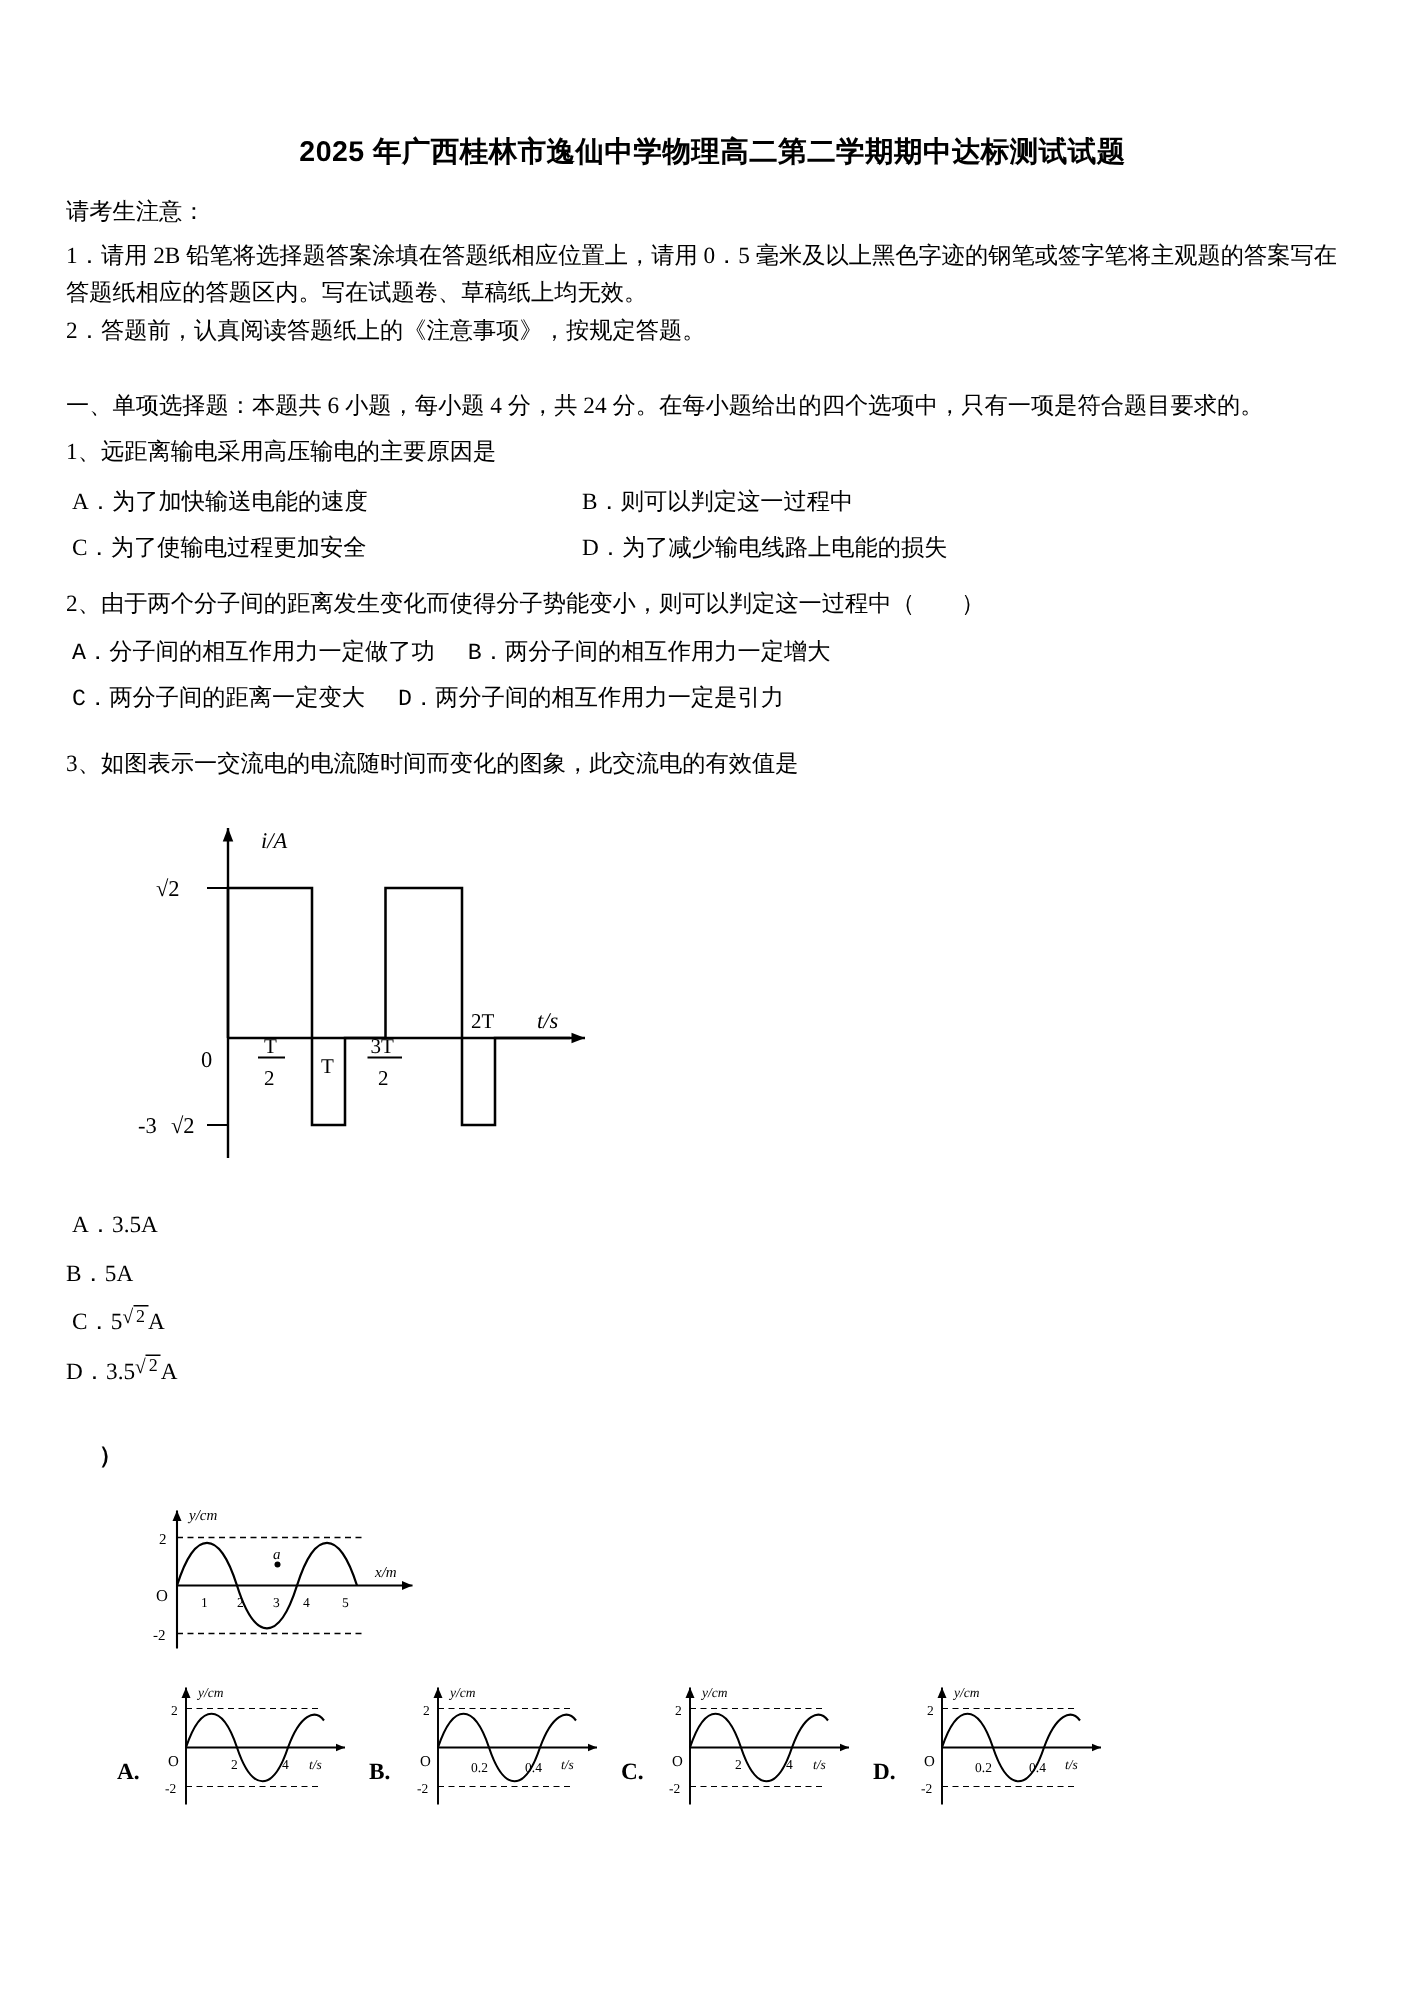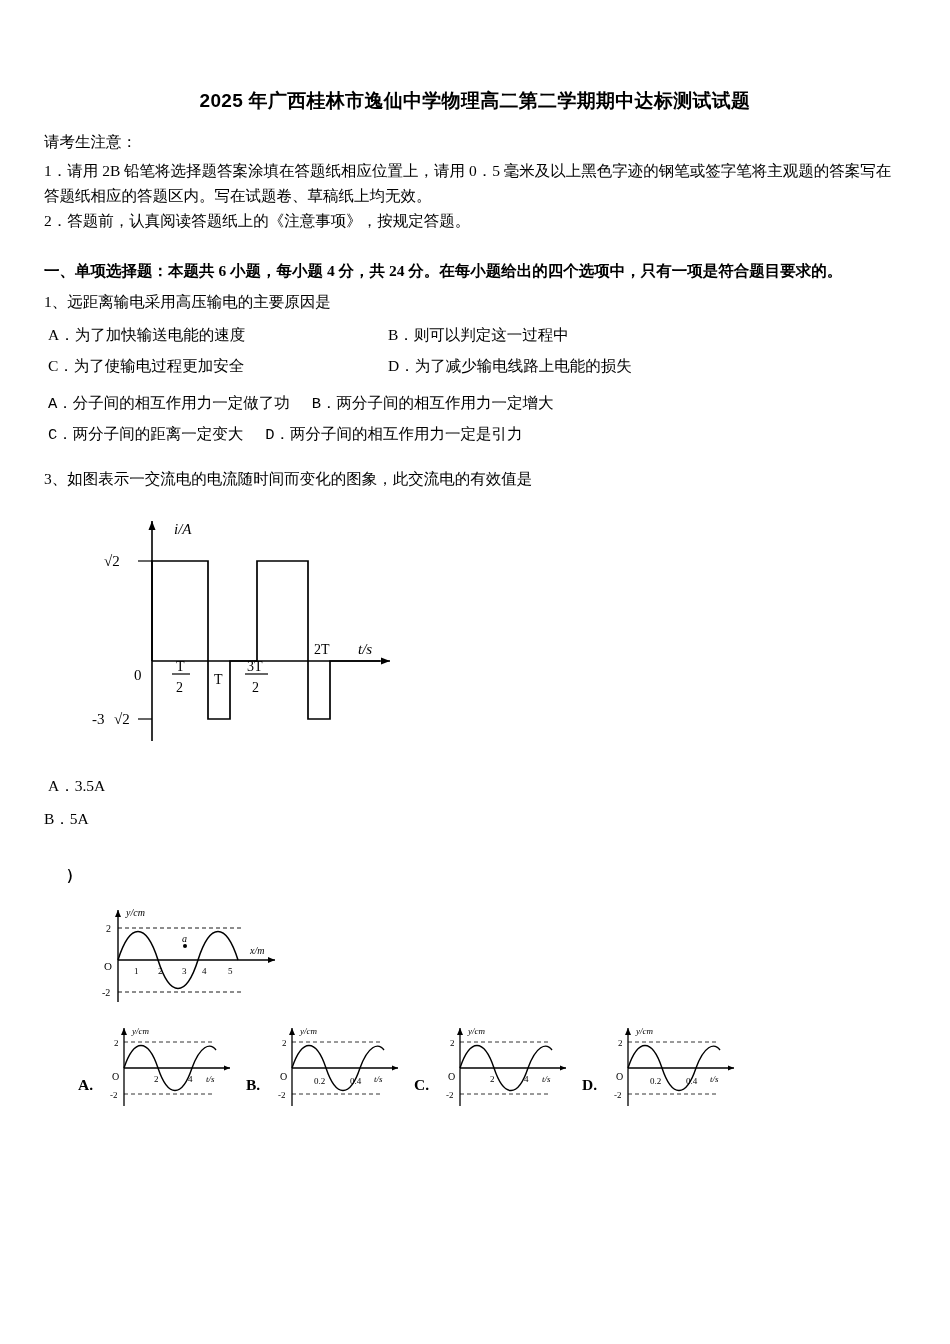--- a/index.html
+++ b/index.html
@@ -48,21 +48,20 @@
     text-indent: 0;
   }
   .spacer-lg { height: 26px; }
   .spacer-md { height: 14px; }
   .spacer-sm { height: 8px; }
 
   .section-head {
     font-size: 15.5px;
     line-height: 1.6;
     margin: 0 0 4px 0;
-    font-weight: bold;
   }
   .q-stem {
     font-size: 15.5px;
     line-height: 1.75;
     margin: 0 0 4px 0;
   }
   .opts-row {
     display: flex;
     font-size: 15.5px;
     line-height: 2.0;
@@ -161,20 +160,21 @@
       <div class="opt-a">A．为了加快输送电能的速度</div>
       <div class="opt-b">B．则可以判定这一过程中</div>
     </div>
     <div class="opts-row">
       <div class="opt-a">C．为了使输电过程更加安全</div>
       <div class="opt-b">D．为了减少输电线路上电能的损失</div>
     </div>
 
     <div class="spacer-sm"></div>
 
+    <p class="q-stem"><span>2、</span><span>由于两个分子间的距离发生变化而使得分子势能变小，则可以判定这一过程中（　　）</span></p>
     <p class="opts-inline"><span>A．分子间的相互作用力一定做了功</span><span class="opt-gap"></span><span>B．两分子间的相互作用力一定增大</span></p>
     <p class="opts-inline"><span>C．两分子间的距离一定变大</span><span class="opt-gap"></span><span>D．两分子间的相互作用力一定是引力</span></p>
 
     <div class="spacer-md"></div>
 
     <p class="q-stem"><span>3、</span><span>如图表示一交流电的电流随时间而变化的图象，此交流电的有效值是</span></p>
 
     <div class="fig3">
       <svg width="330" height="250" viewBox="0 0 330 250">
 
@@ -206,20 +206,24 @@
         <text x="162" y="186" font-family="'Liberation Serif',serif" font-size="14">2</text>
         <text x="224" y="148" font-family="'Liberation Serif',serif" font-size="14">2T</text>
       </svg>
     </div>
 
     <div class="spacer-sm"></div>
 
     <div class="ans-row">
       <div class="ans-a">A．3.5A</div>
       <div class="ans-b">B．5A</div>
+    </div>
+    <div class="ans-row">
+      <div class="ans-a rad"><span>C．5</span><span class="sqrt-sign">√</span><span class="sqrt-box">2</span><span>A</span></div>
+      <div class="ans-b rad"><span>D．3.5</span><span class="sqrt-sign">√</span><span class="sqrt-box">2</span><span>A</span></div>
     </div>
 
     <div class="spacer-lg"></div>
 
     <p class="q-stem bold" style="padding-left:22px">）</p>
 
     <div class="fig4top">
       <svg width="210" height="110" viewBox="0 0 210 110">
         <line x1="28" y1="58" x2="185" y2="58" stroke="#000" stroke-width="1.4"></line>
         <polygon points="185,58 178,55 178,61" fill="#000"></polygon>

